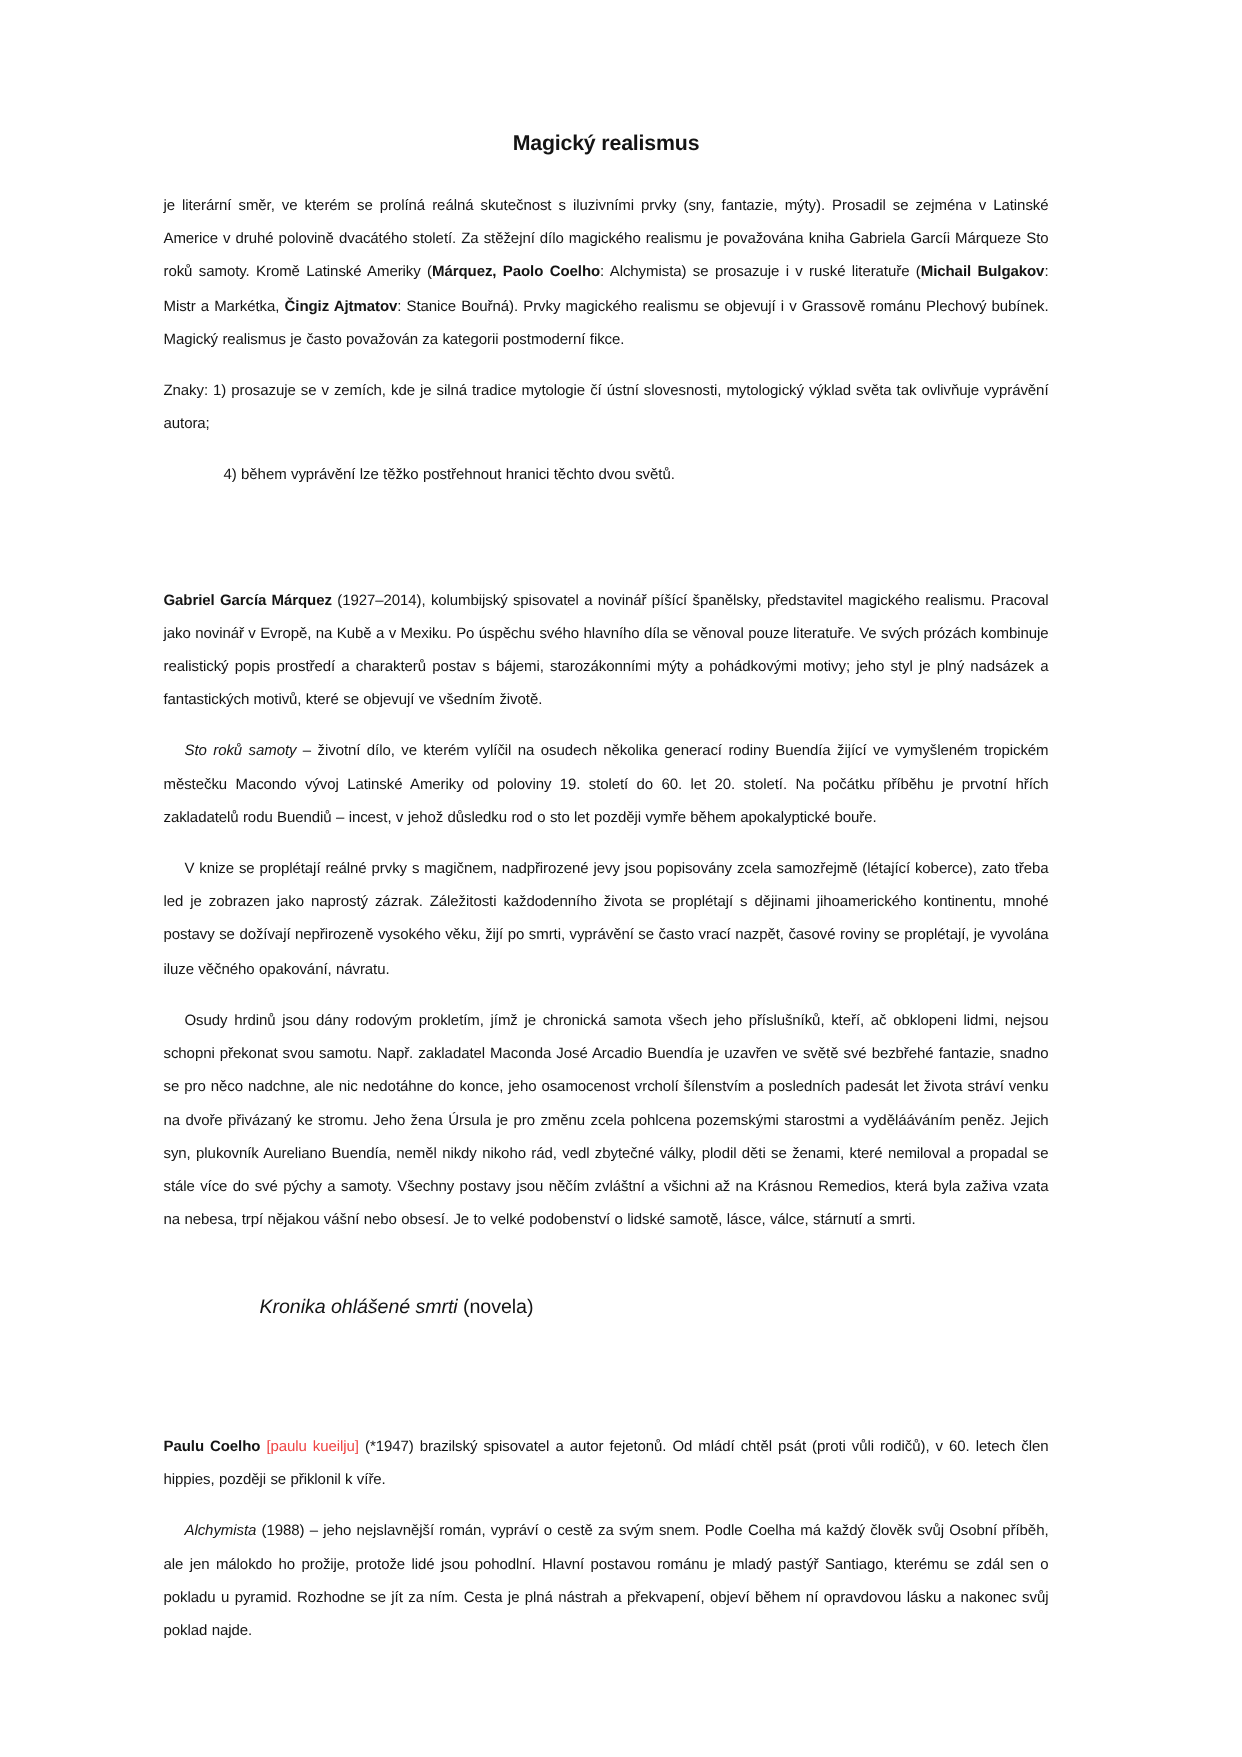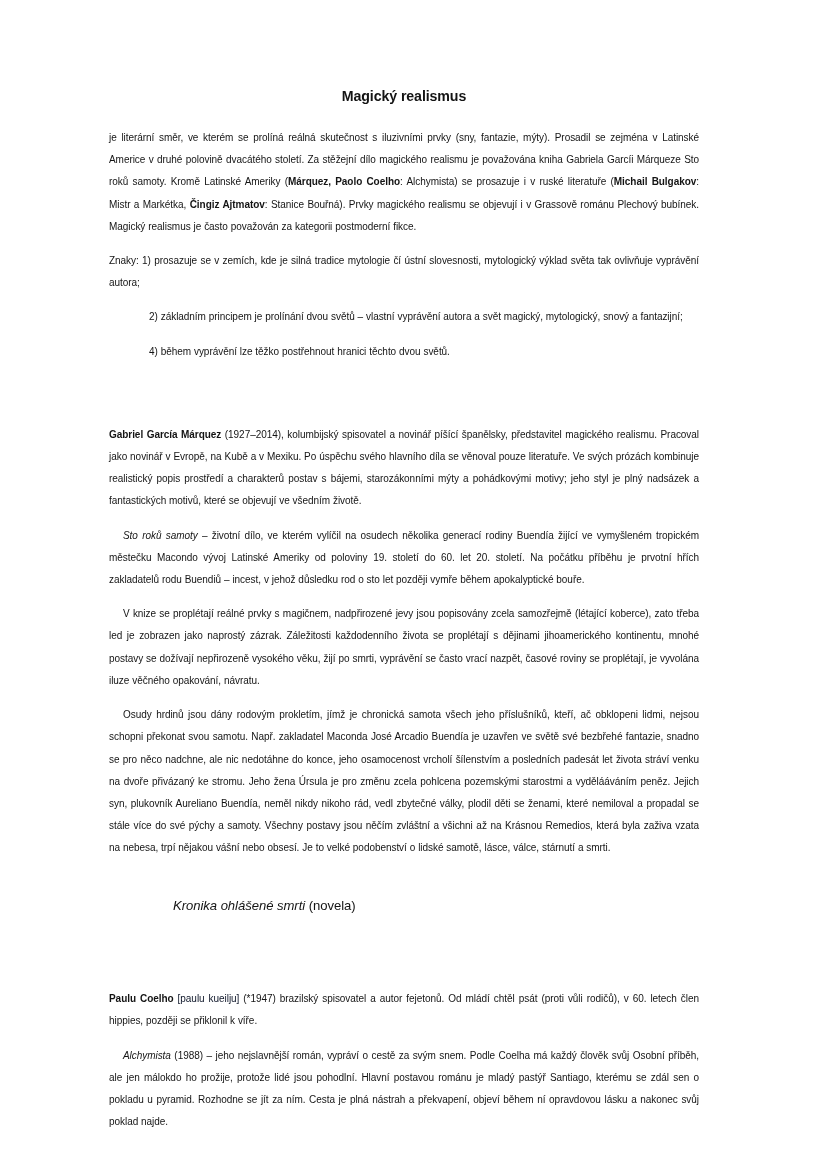--- a/index.html
+++ b/index.html
@@ -51,21 +51,21 @@
   .gap-md { height: 22px; }
   .gap-xl { height: 37px; }
   b, .b {
     font-weight: bold;
   }
   .bi {
     font-weight: normal;
     font-style: italic;
   }
   .phon {
-    color: #0f172a;
+    color: #ef4444;
   }
   .works {
     margin: 0;
     font-size: 13.1px;
     line-height: 22.6px;
     text-align: left;
     letter-spacing: -0.05px;
   }
   .works-line-2 {
     padding-left: 76px;
@@ -75,21 +75,20 @@
 <body>
 
 <div class="page">
 
   <h1 class="doc-title">Magický realismus</h1>
 
   <p class="para"><span>je literární směr, ve kterém se prolíná reálná skutečnost s iluzivními prvky (sny, fantazie, mýty). Prosadil se zejména v Latinské Americe v druhé polovině dvacátého století. Za stěžejní dílo magického realismu je považována kniha Gabriela Garcíi Márqueze Sto roků samoty. Kromě Latinské Ameriky (</span><b>Márquez, Paolo Coelho</b><span>: Alchymista) se prosazuje i v ruské literatuře (</span><b>Michail Bulgakov</b><span>: Mistr a Markétka, </span><b>Čingiz Ajtmatov</b><span>: Stanice Bouřná). Prvky magického realismu se objevují i v Grassově románu Plechový bubínek. Magický realismus je často považován za kategorii postmoderní fikce.</span></p>
 
   <p class="para">Znaky: 1) prosazuje se v zemích, kde je silná tradice mytologie čí ústní slovesnosti, mytologický výklad světa tak ovlivňuje vyprávění autora;</p>
 
-  <p class="para indent-first">2) základním principem je prolínání dvou světů – vlastní vyprávění autora a svět magický, mytologický, snový a fantazijní;</p>
 
   <p class="para indent-first">4) během vyprávění lze těžko postřehnout hranici těchto dvou světů.</p>
 
   <div class="gap-xl"></div>
 
   <p class="para"><b>Gabriel García Márquez</b><span> (1927–2014), kolumbijský spisovatel a novinář píšící španělsky, představitel magického realismu. Pracoval jako novinář v Evropě, na Kubě a v Mexiku. Po úspěchu svého hlavního díla se věnoval pouze literatuře. Ve svých prózách kombinuje realistický popis prostředí a charakterů postav s bájemi, starozákonními mýty a pohádkovými motivy; jeho styl je plný nadsázek a fantastických motivů, které se objevují ve všedním životě.</span></p>
 
   <p class="para indent-small"><span class="bi">Sto roků samoty</span><span> – životní dílo, ve kterém vylíčil na osudech několika generací rodiny Buendía žijící ve vymyšleném tropickém městečku Macondo vývoj Latinské Ameriky od poloviny 19. století do 60. let 20. století. Na počátku příběhu je prvotní hřích zakladatelů rodu Buendiů – incest, v jehož důsledku rod o sto let později vymře během apokalyptické bouře.</span></p>
 
   <p class="para indent-small">V knize se proplétají reálné prvky s magičnem, nadpřirozené jevy jsou popisovány zcela samozřejmě (létající koberce), zato třeba led je zobrazen jako naprostý zázrak. Záležitosti každodenního života se proplétají s dějinami jihoamerického kontinentu, mnohé postavy se dožívají nepřirozeně vysokého věku, žijí po smrti, vyprávění se často vrací nazpět, časové roviny se proplétají, je vyvolána iluze věčného opakování, návratu.</p>

